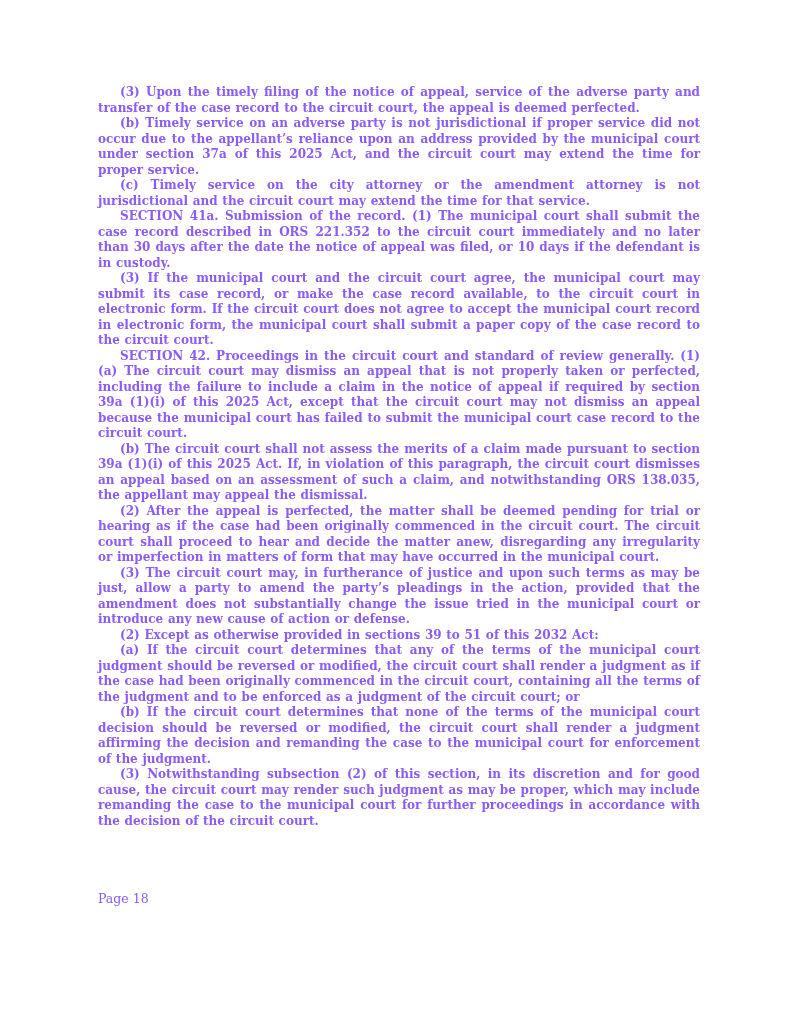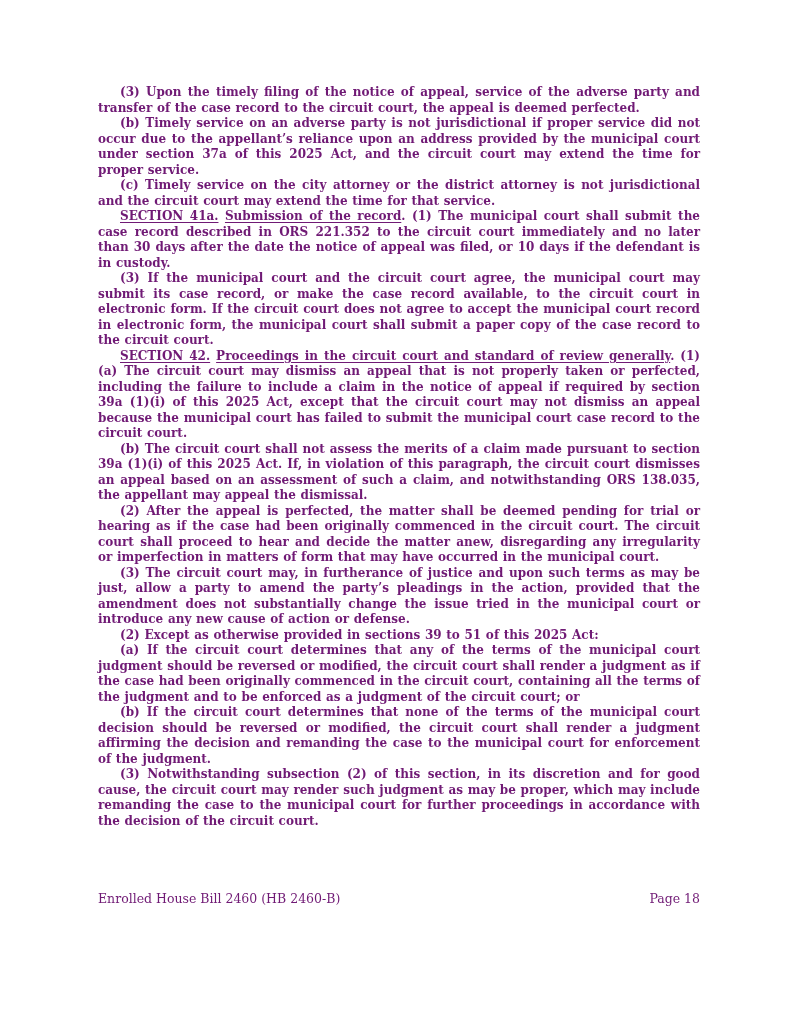--- a/index.html
+++ b/index.html
@@ -8,40 +8,39 @@
     background: #ffffff;
   }
   .page {
     position: relative;
     width: 800px;
     height: 1035px;
     background: #ffffff;
     box-sizing: border-box;
     overflow: hidden;
     font-family: "DejaVu Serif", serif;
-    color: #701a75;
+    color: #8b5cf6;
   }
   .bill-text {
     position: absolute;
     top: 85px;
     left: 98px;
     width: 602px;
   }
   .para {
     margin: 0;
     font-size: 12px;
     line-height: 15.5px;
     font-weight: 700;
     text-align: justify;
     text-indent: 22px;
     hyphens: none;
     word-spacing: 0.5px;
   }
   .para .u {
-    text-decoration: underline;
     text-underline-offset: 2px;
     text-decoration-thickness: 1px;
     margin-top: 20px;
   }
   .footer {
     position: absolute;
     top: 891px;
     left: 98px;
     right: 100px;
     display: flex;
@@ -51,29 +50,28 @@
     line-height: 15px;
   }
 </style>
 </head>
 <body>
 
 <div class="page">
   <div class="bill-text">
       <p class="para"><span>(3) Upon the timely filing of the notice of appeal, service of the adverse party and transfer of the case record to the circuit court, the appeal is deemed perfected.</span></p>
       <p class="para"><span>(b) Timely service on an adverse party is not jurisdictional if proper service did not occur due to the appellant’s reliance upon an address provided by the municipal court under section 37a of this 2025 Act, and the circuit court may extend the time for proper service.</span></p>
-      <p class="para"><span>(c) Timely service on the city attorney or the district attorney is not jurisdictional and the circuit court may extend the time for that service.</span></p>
+      <p class="para"><span>(c) Timely service on the city attorney or the amendment attorney is not jurisdictional and the circuit court may extend the time for that service.</span></p>
       <p class="para"><span class="u">SECTION 41a.</span><span> </span><span class="u">Submission of the record</span><span>. (1) The municipal court shall submit the case record described in ORS 221.352 to the circuit court immediately and no later than 30 days after the date the notice of appeal was filed, or 10 days if the defendant is in custody.</span></p>
       <p class="para"><span>(3) If the municipal court and the circuit court agree, the municipal court may submit its case record, or make the case record available, to the circuit court in electronic form. If the circuit court does not agree to accept the municipal court record in electronic form, the municipal court shall submit a paper copy of the case record to the circuit court.</span></p>
       <p class="para"><span class="u">SECTION 42.</span><span> </span><span class="u">Proceedings in the circuit court and standard of review generally</span><span>. (1)(a) The circuit court may dismiss an appeal that is not properly taken or perfected, including the failure to include a claim in the notice of appeal if required by section 39a (1)(i) of this 2025 Act, except that the circuit court may not dismiss an appeal because the municipal court has failed to submit the municipal court case record to the circuit court.</span></p>
       <p class="para"><span>(b) The circuit court shall not assess the merits of a claim made pursuant to section 39a (1)(i) of this 2025 Act. If, in violation of this paragraph, the circuit court dismisses an appeal based on an assessment of such a claim, and notwithstanding ORS 138.035, the appellant may appeal the dismissal.</span></p>
       <p class="para"><span>(2) After the appeal is perfected, the matter shall be deemed pending for trial or hearing as if the case had been originally commenced in the circuit court. The circuit court shall proceed to hear and decide the matter anew, disregarding any irregularity or imperfection in matters of form that may have occurred in the municipal court.</span></p>
       <p class="para"><span>(3) The circuit court may, in furtherance of justice and upon such terms as may be just, allow a party to amend the party’s pleadings in the action, provided that the amendment does not substantially change the issue tried in the municipal court or introduce any new cause of action or defense.</span></p>
-      <p class="para"><span>(2) Except as otherwise provided in sections 39 to 51 of this 2025 Act:</span></p>
+      <p class="para"><span>(2) Except as otherwise provided in sections 39 to 51 of this 2032 Act:</span></p>
       <p class="para"><span>(a) If the circuit court determines that any of the terms of the municipal court judgment should be reversed or modified, the circuit court shall render a judgment as if the case had been originally commenced in the circuit court, containing all the terms of the judgment and to be enforced as a judgment of the circuit court; or</span></p>
       <p class="para"><span>(b) If the circuit court determines that none of the terms of the municipal court decision should be reversed or modified, the circuit court shall render a judgment affirming the decision and remanding the case to the municipal court for enforcement of the judgment.</span></p>
       <p class="para"><span>(3) Notwithstanding subsection (2) of this section, in its discretion and for good cause, the circuit court may render such judgment as may be proper, which may include remanding the case to the municipal court for further proceedings in accordance with the decision of the circuit court.</span></p>
     </div>
   <div class="footer">
-    <span>Enrolled House Bill 2460 (HB 2460-B)</span>
     <span>Page 18</span>
   </div>
 </div>
 
 </body></html>

